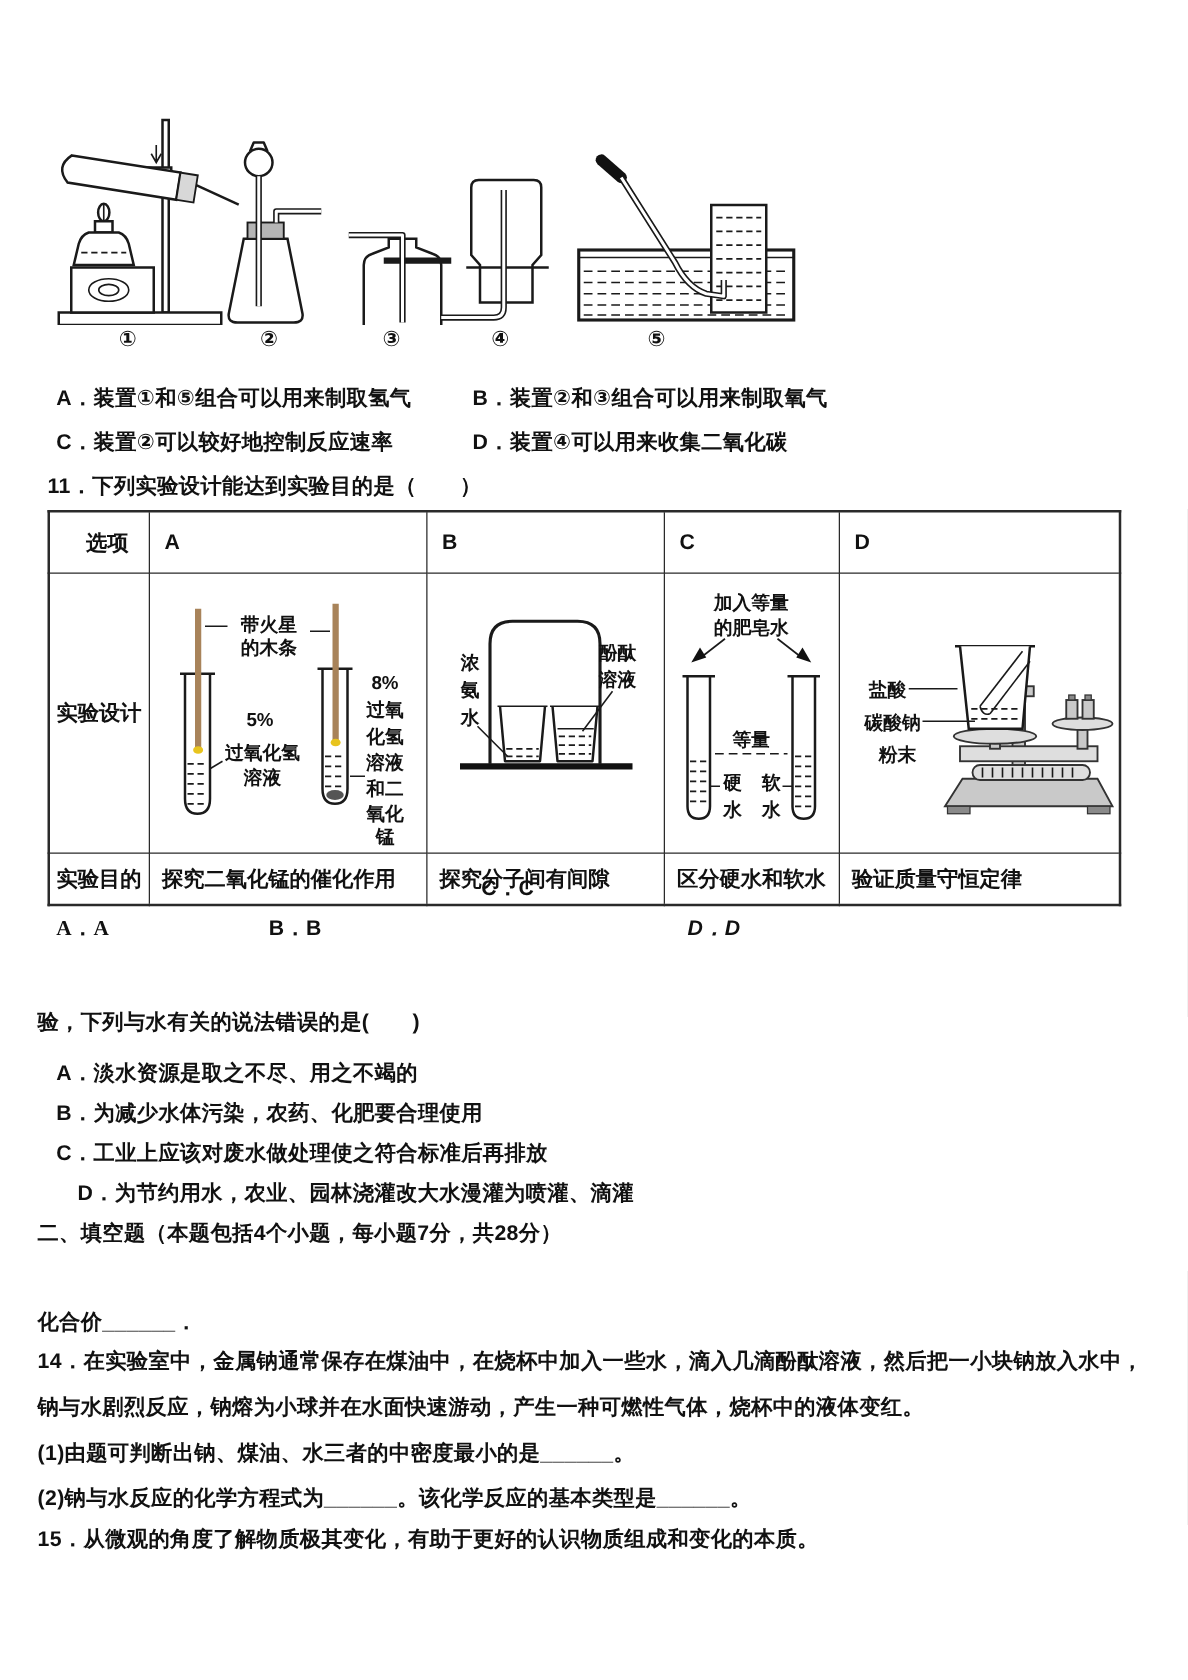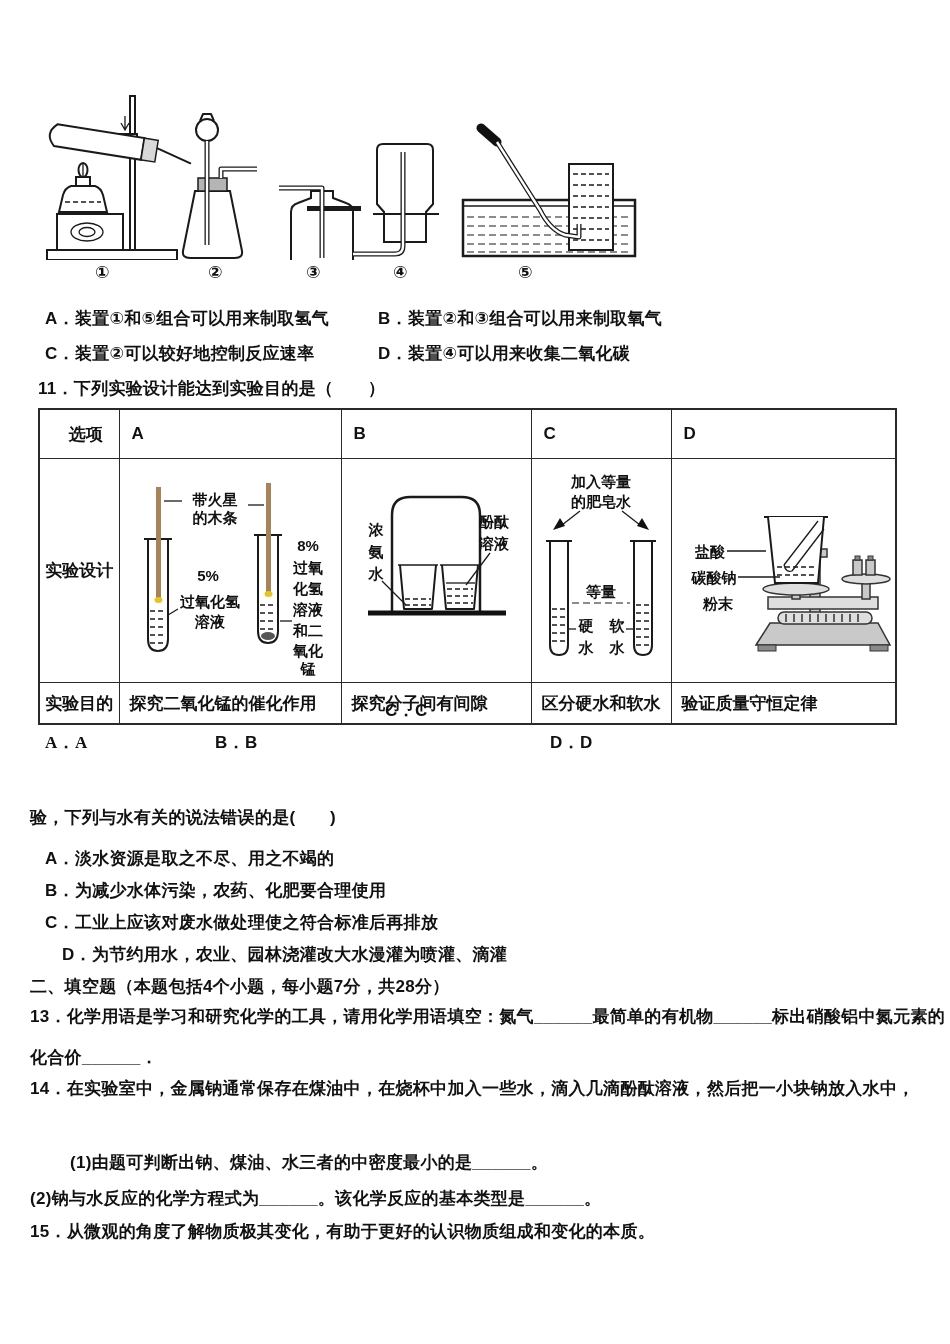--- a/index.html
+++ b/index.html
@@ -283,32 +283,32 @@
       <td>探究分子间有间隙</td>
       <td>区分硬水和软水</td>
       <td>验证质量守恒定律</td>
     </tr>
   </tbody>
     </table>
 
   <div class="line" style="left:45px;top:731px;font-family:Liberation Serif, serif;">A．A</div>
   <div class="line" style="left:215px;top:731px;">B．B</div>
   <div class="line" style="left:385px;top:699px;">C．C</div>
-  <div class="line" style="left:550px;top:731px;">D．D</div>
+  <div class="line" style="left:550px;top:731px;font-style:italic;">D．D</div>
 
   <div class="line" style="left:30px;top:806px;">验，下列与水有关的说法错误的是(　　)</div>
   <div class="line" style="left:45px;top:847px;">A．淡水资源是取之不尽、用之不竭的</div>
   <div class="line" style="left:45px;top:879px;">B．为减少水体污染，农药、化肥要合理使用</div>
   <div class="line" style="left:45px;top:911px;">C．工业上应该对废水做处理使之符合标准后再排放</div>
   <div class="line" style="left:45px;top:943px;margin-left:17px;">D．为节约用水，农业、园林浇灌改大水漫灌为喷灌、滴灌</div>
 
   <div class="line" style="left:30px;top:975px;">二、填空题（本题包括4个小题，每小题7分，共28分）</div>
 
-  <div class="line" style="left:30px;top:1005px;">13．化学用语是学习和研究化学的工具，请用化学用语填空：氮气______最简单的有机物______标出硝酸铝中氮元素的</div>
   <div class="line" style="left:30px;top:1046px;">化合价______．</div>
 
   <div class="line" style="left:30px;top:1077px;">14．在实验室中，金属钠通常保存在煤油中，在烧杯中加入一些水，滴入几滴酚酞溶液，然后把一小块钠放入水中，</div>
-  <div class="line" style="left:30px;top:1151px;margin-left:40px;">(1)由题可判断出钠、煤油、水三者的中密度最小的是______。</div>
+  <div class="line" style="left:30px;top:1114px;">钠与水剧烈反应，钠熔为小球并在水面快速游动，产生一种可燃性气体，烧杯中的液体变红。</div>
+  <div class="line" style="left:30px;top:1151px;">(1)由题可判断出钠、煤油、水三者的中密度最小的是______。</div>
   <div class="line" style="left:30px;top:1187px;">(2)钠与水反应的化学方程式为______。该化学反应的基本类型是______。</div>
 
   <div class="line" style="left:30px;top:1220px;">15．从微观的角度了解物质极其变化，有助于更好的认识物质组成和变化的本质。</div>
 
 </div>
 
 </body></html>

